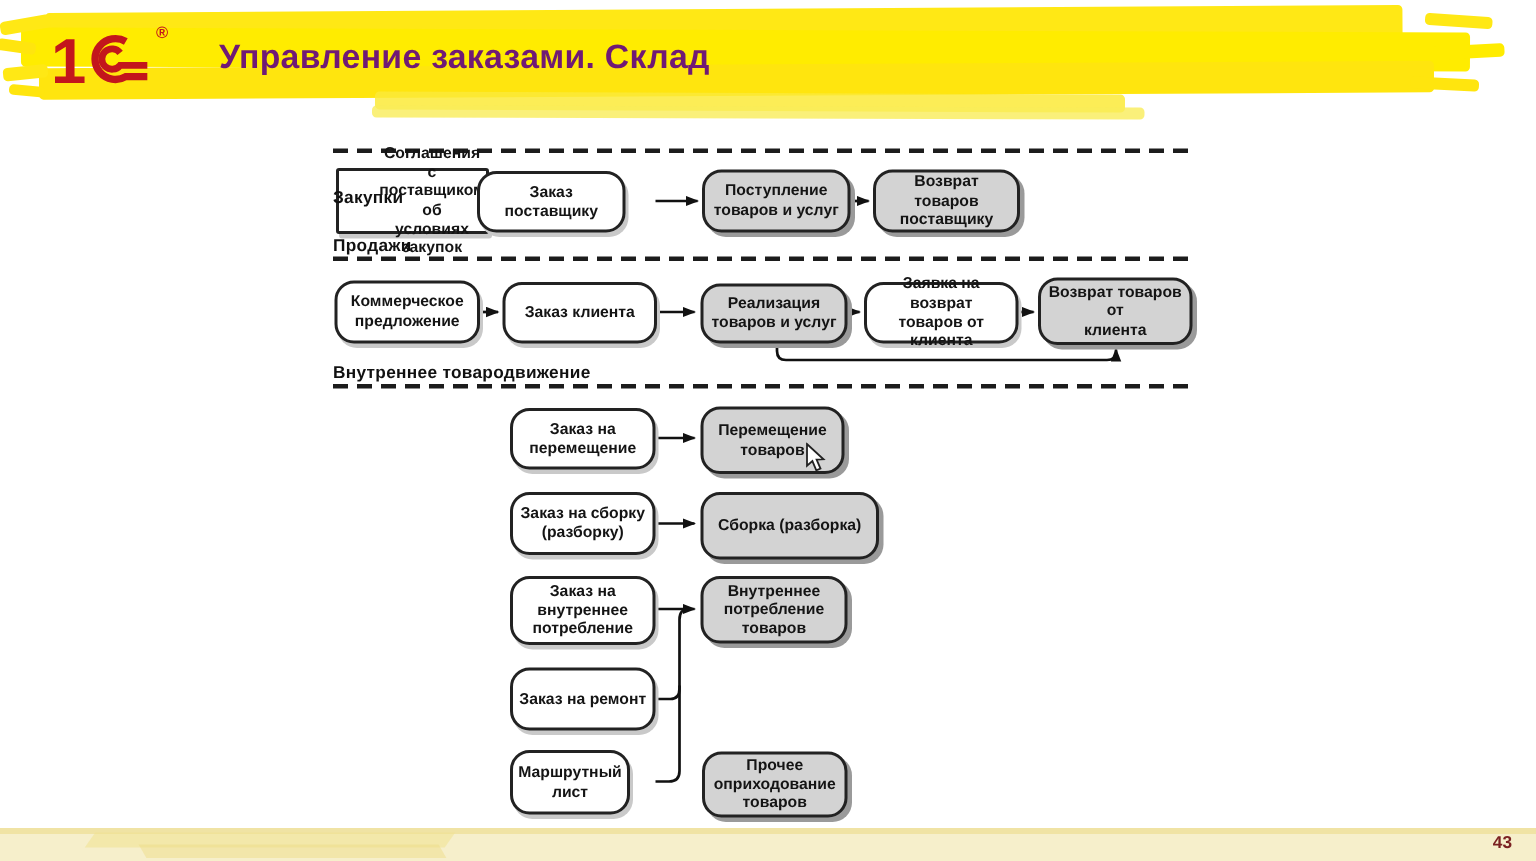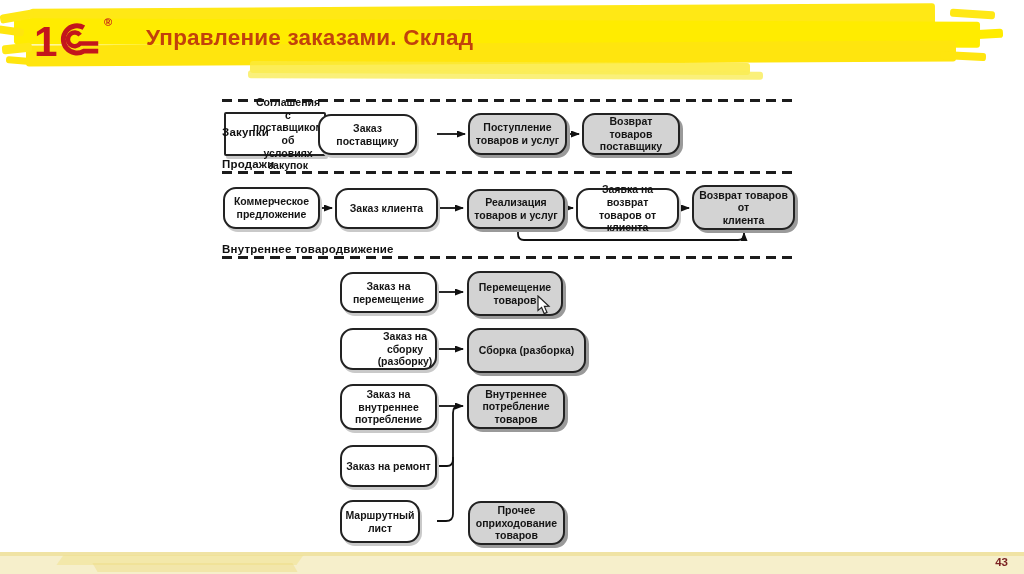--- a/index.html
+++ b/index.html
@@ -21,21 +21,21 @@
   .f3 { left:2px;   top:44px; width:30px; height:9px; background:#FFE815; transform:rotate(-6deg); }
   .f4 { left:6px;   top:57px; width:24px; height:7px; background:#FFE50E; transform:rotate(5deg); }
   .r1 { left:950px; top:10px; width:45px; height:8px; background:#FFE815; transform:rotate(4deg); }
   .r2 { left:953px; top:30px; width:50px; height:9px; background:#FFEC00; transform:rotate(-3deg); }
   .r3 { left:940px; top:52px; width:46px; height:8px; background:#FFE50E; transform:rotate(3deg); }
 
   .logo { position:absolute; left:34px; top:14px; z-index:3; }
   .logo-reg { position:absolute; left:104px; top:16px; z-index:3; color:#C3161C; font-size:11px; font-weight:bold; }
   .slide-title {
     position:absolute; left:146px; top:25px; z-index:3;
-    font-size:22.5px; font-weight:bold; color:#c2410c; letter-spacing:0.2px;
+    font-size:22.5px; font-weight:bold; color:#701a75; letter-spacing:0.2px;
   }
 
   
   .sec-label { position:absolute; z-index:4; font-size:11.5px; font-weight:bold; color:#111; letter-spacing:0.2px; background:transparent; }
   .dash {
     position:absolute; z-index:2; height:3px; width:576px; left:222px;
     background:repeating-linear-gradient(90deg,#1c1c1c 0 10px,transparent 10px 16px);
   }
   .node {
     position:absolute; z-index:3;
@@ -112,21 +112,21 @@
 <div class="node" style="left:576px; top:188px; width:103px; height:41px;">Заявка на возврат
 товаров от клиента</div>
 <div class="node gray" style="left:692px; top:185px; width:103px; height:45px;">Возврат товаров от
 клиента</div>
 
 <div class="node" style="left:340px; top:272px; width:97px; height:41px;">Заказ на
 перемещение</div>
 <div class="node gray" style="left:467px; top:271px; width:96px; height:45px;">Перемещение
 товаров</div>
 
-<div class="node" style="left:340px; top:328px; width:97px; height:42px;padding-left:36px;">Заказ на сборку
+<div class="node" style="left:340px; top:328px; width:97px; height:42px;">Заказ на сборку
 (разборку)</div>
 <div class="node gray" style="left:467px; top:328px; width:119px; height:45px;">Сборка (разборка)</div>
 
 <div class="node" style="left:340px; top:384px; width:97px; height:46px;">Заказ на
 внутреннее
 потребление</div>
 <div class="node gray" style="left:467px; top:384px; width:98px; height:45px;">Внутреннее
 потребление
 товаров</div>
 

